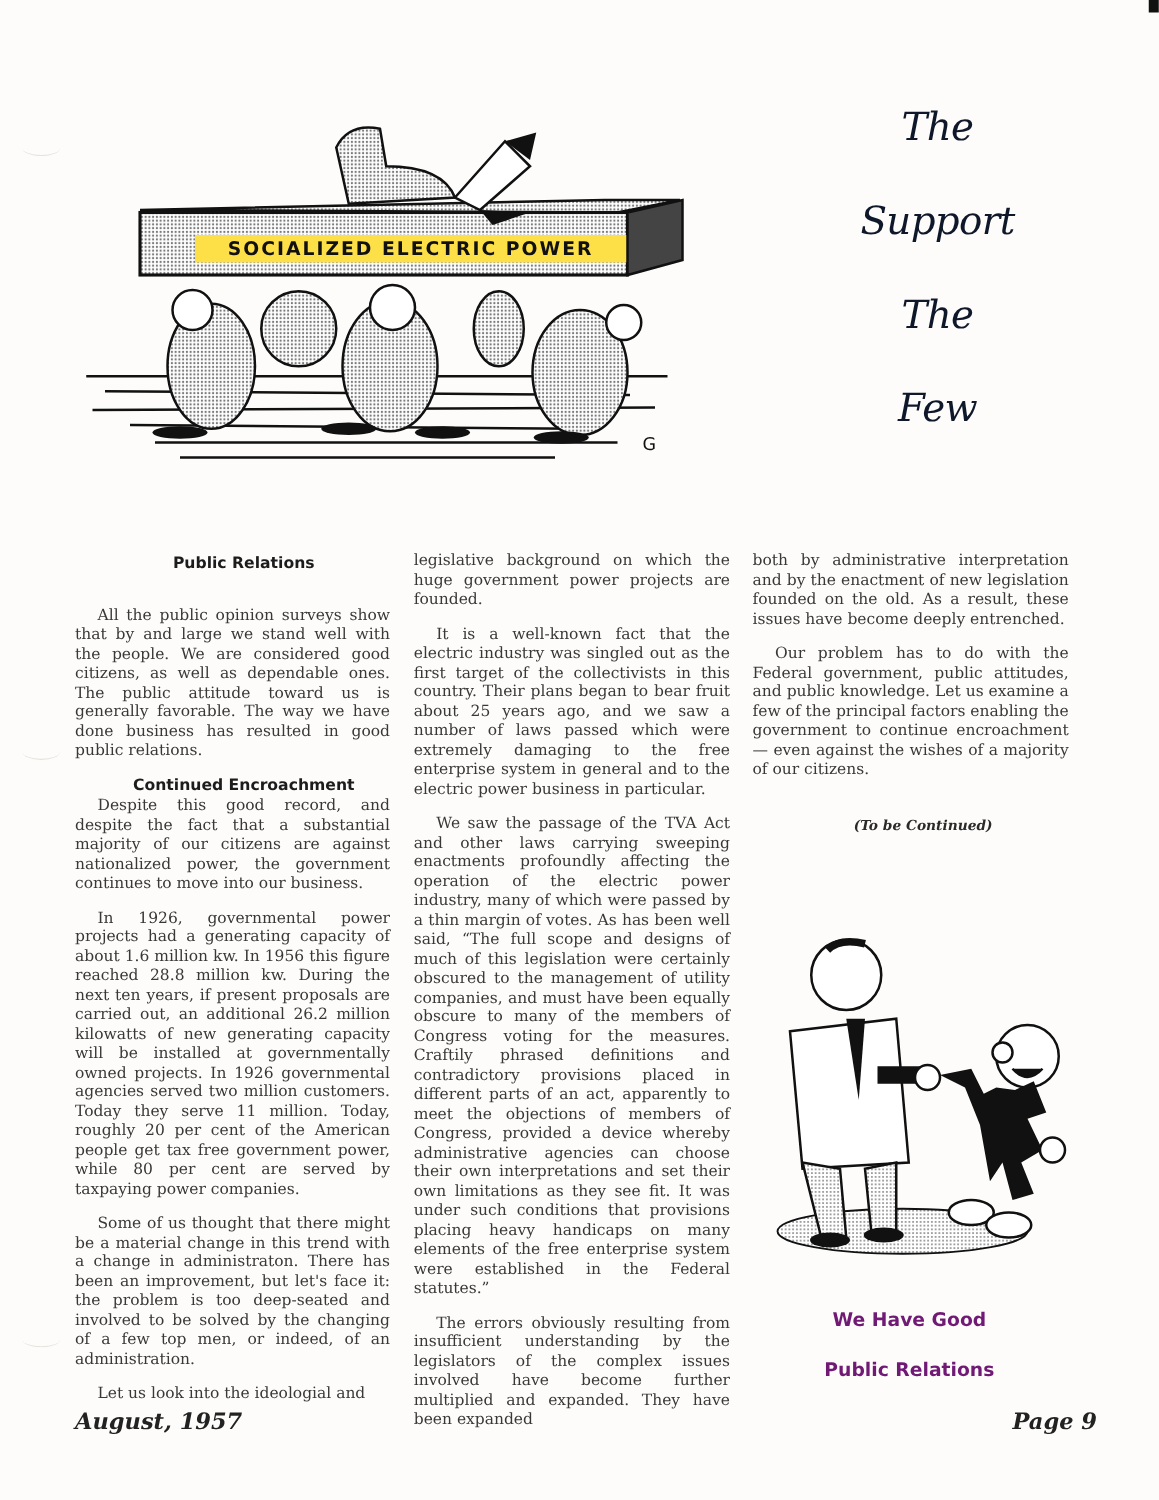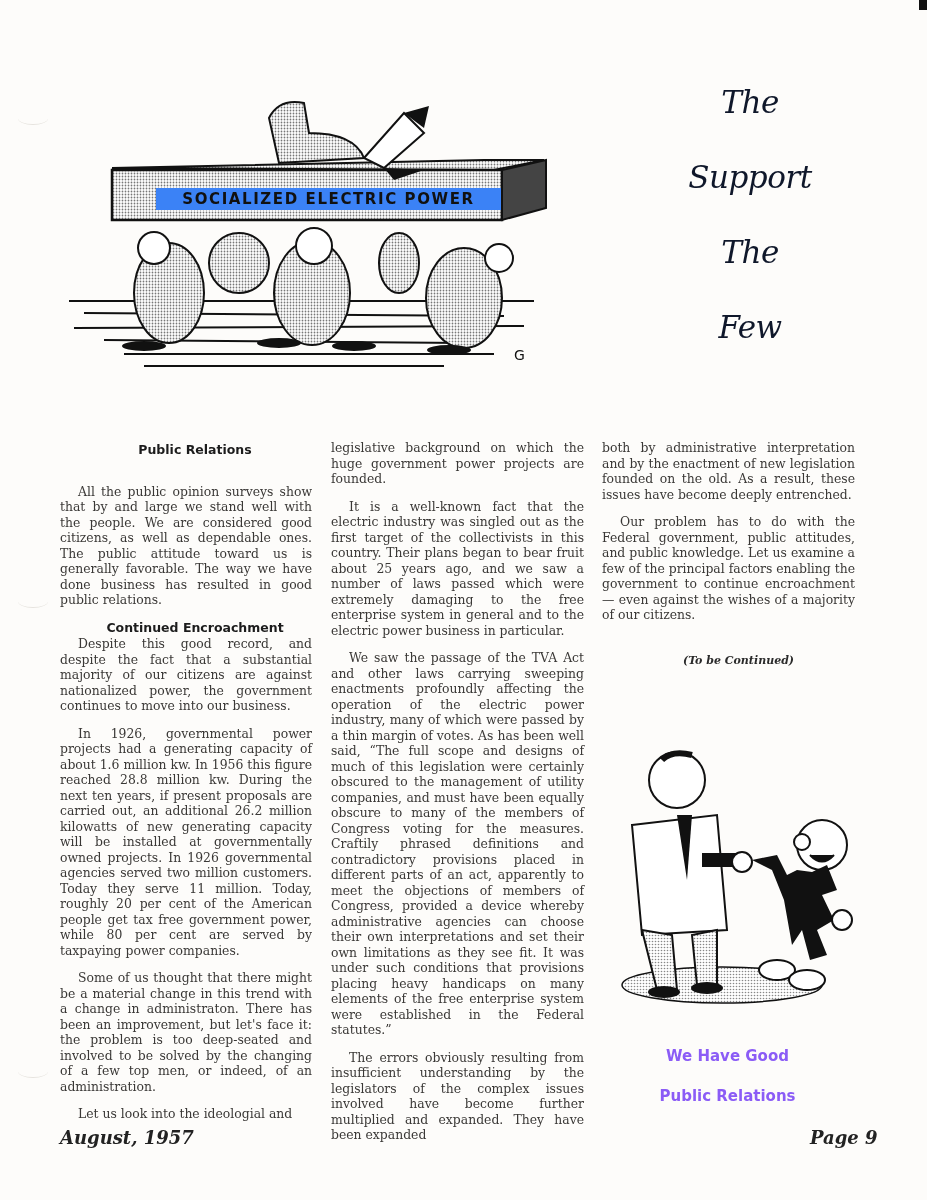--- a/index.html
+++ b/index.html
@@ -12,21 +12,21 @@
   .page-corner { position: absolute; right: 0; top: 0; width: 8px; height: 10px; background: #111; }
   .hole { position: absolute; left: 18px; width: 30px; height: 12px; border-bottom: 1px solid #e6e3de; border-radius: 0 0 50% 50%; }
   .hole.h1 { top: 112px; } .hole.h2 { top: 595px; } .hole.h3 { top: 1065px; }
 
   
   .cartoon-top { position: absolute; left: 64px; top: 88px; width: 500px; height: 290px; }
   .cartoon-top svg { width: 100%; height: 100%; }
   .slab-label {
     position: absolute; left: 92px; top: 100px; width: 345px; height: 22px;
     font-family: "DejaVu Sans", sans-serif; font-weight: bold; font-size: 15px; letter-spacing: 1.6px;
-    color: #111; text-align: center; line-height: 22px; background: #3b82f6;
+    color: #111; text-align: center; line-height: 22px; background: #fde047;
   }
 
   
   .headline { position: absolute; left: 660px; top: 72px; width: 180px; text-align: center; }
   .headline .line {
     display: block; font-family: "DejaVu Serif", serif; font-style: italic; font-size: 31px;
     color: #0f172a; height: 75px; line-height: 60px; letter-spacing: -0.5px;
   }
 
   
@@ -38,21 +38,21 @@
   .sec-head {
     font-family: "DejaVu Sans", sans-serif; font-weight: bold; font-size: 12.5px; color: #1c1c1c;
     text-align: center; margin: 0; text-indent: 0;
   }
   .sec-head.first { margin: 2px 0 26px 0; }
   .sec-head.second { margin: 6px 0 1px 0; }
   .cont { font-style: italic; font-weight: bold; font-size: 11px; color: #2a2a2a; text-align: center; margin-top: 30px; padding-left: 20px; }
 
   .cartoon-bottom { position: absolute; left: 612px; top: 730px; width: 250px; height: 280px; }
   .cartoon-bottom svg { width: 100%; height: 100%; }
-  .caption { position: absolute; left: 610px; width: 235px; text-align: center; font-family: "DejaVu Sans", sans-serif; font-weight: bold; font-size: 15px; color: #8b5cf6; }
+  .caption { position: absolute; left: 610px; width: 235px; text-align: center; font-family: "DejaVu Sans", sans-serif; font-weight: bold; font-size: 15px; color: #701a75; }
   .caption.c1 { top: 1047px; } .caption.c2 { top: 1087px; }
 
   .footer { position: absolute; top: 1127px; font-family: "DejaVu Serif", serif; font-style: italic; font-weight: bold; font-size: 18px; color: #222; }
   .footer.left { left: 60px; } .footer.right { left: 810px; }
 </style>
 </head>
 <body>
 
 <div class="page-corner"></div>
 <div class="hole h1"></div>

